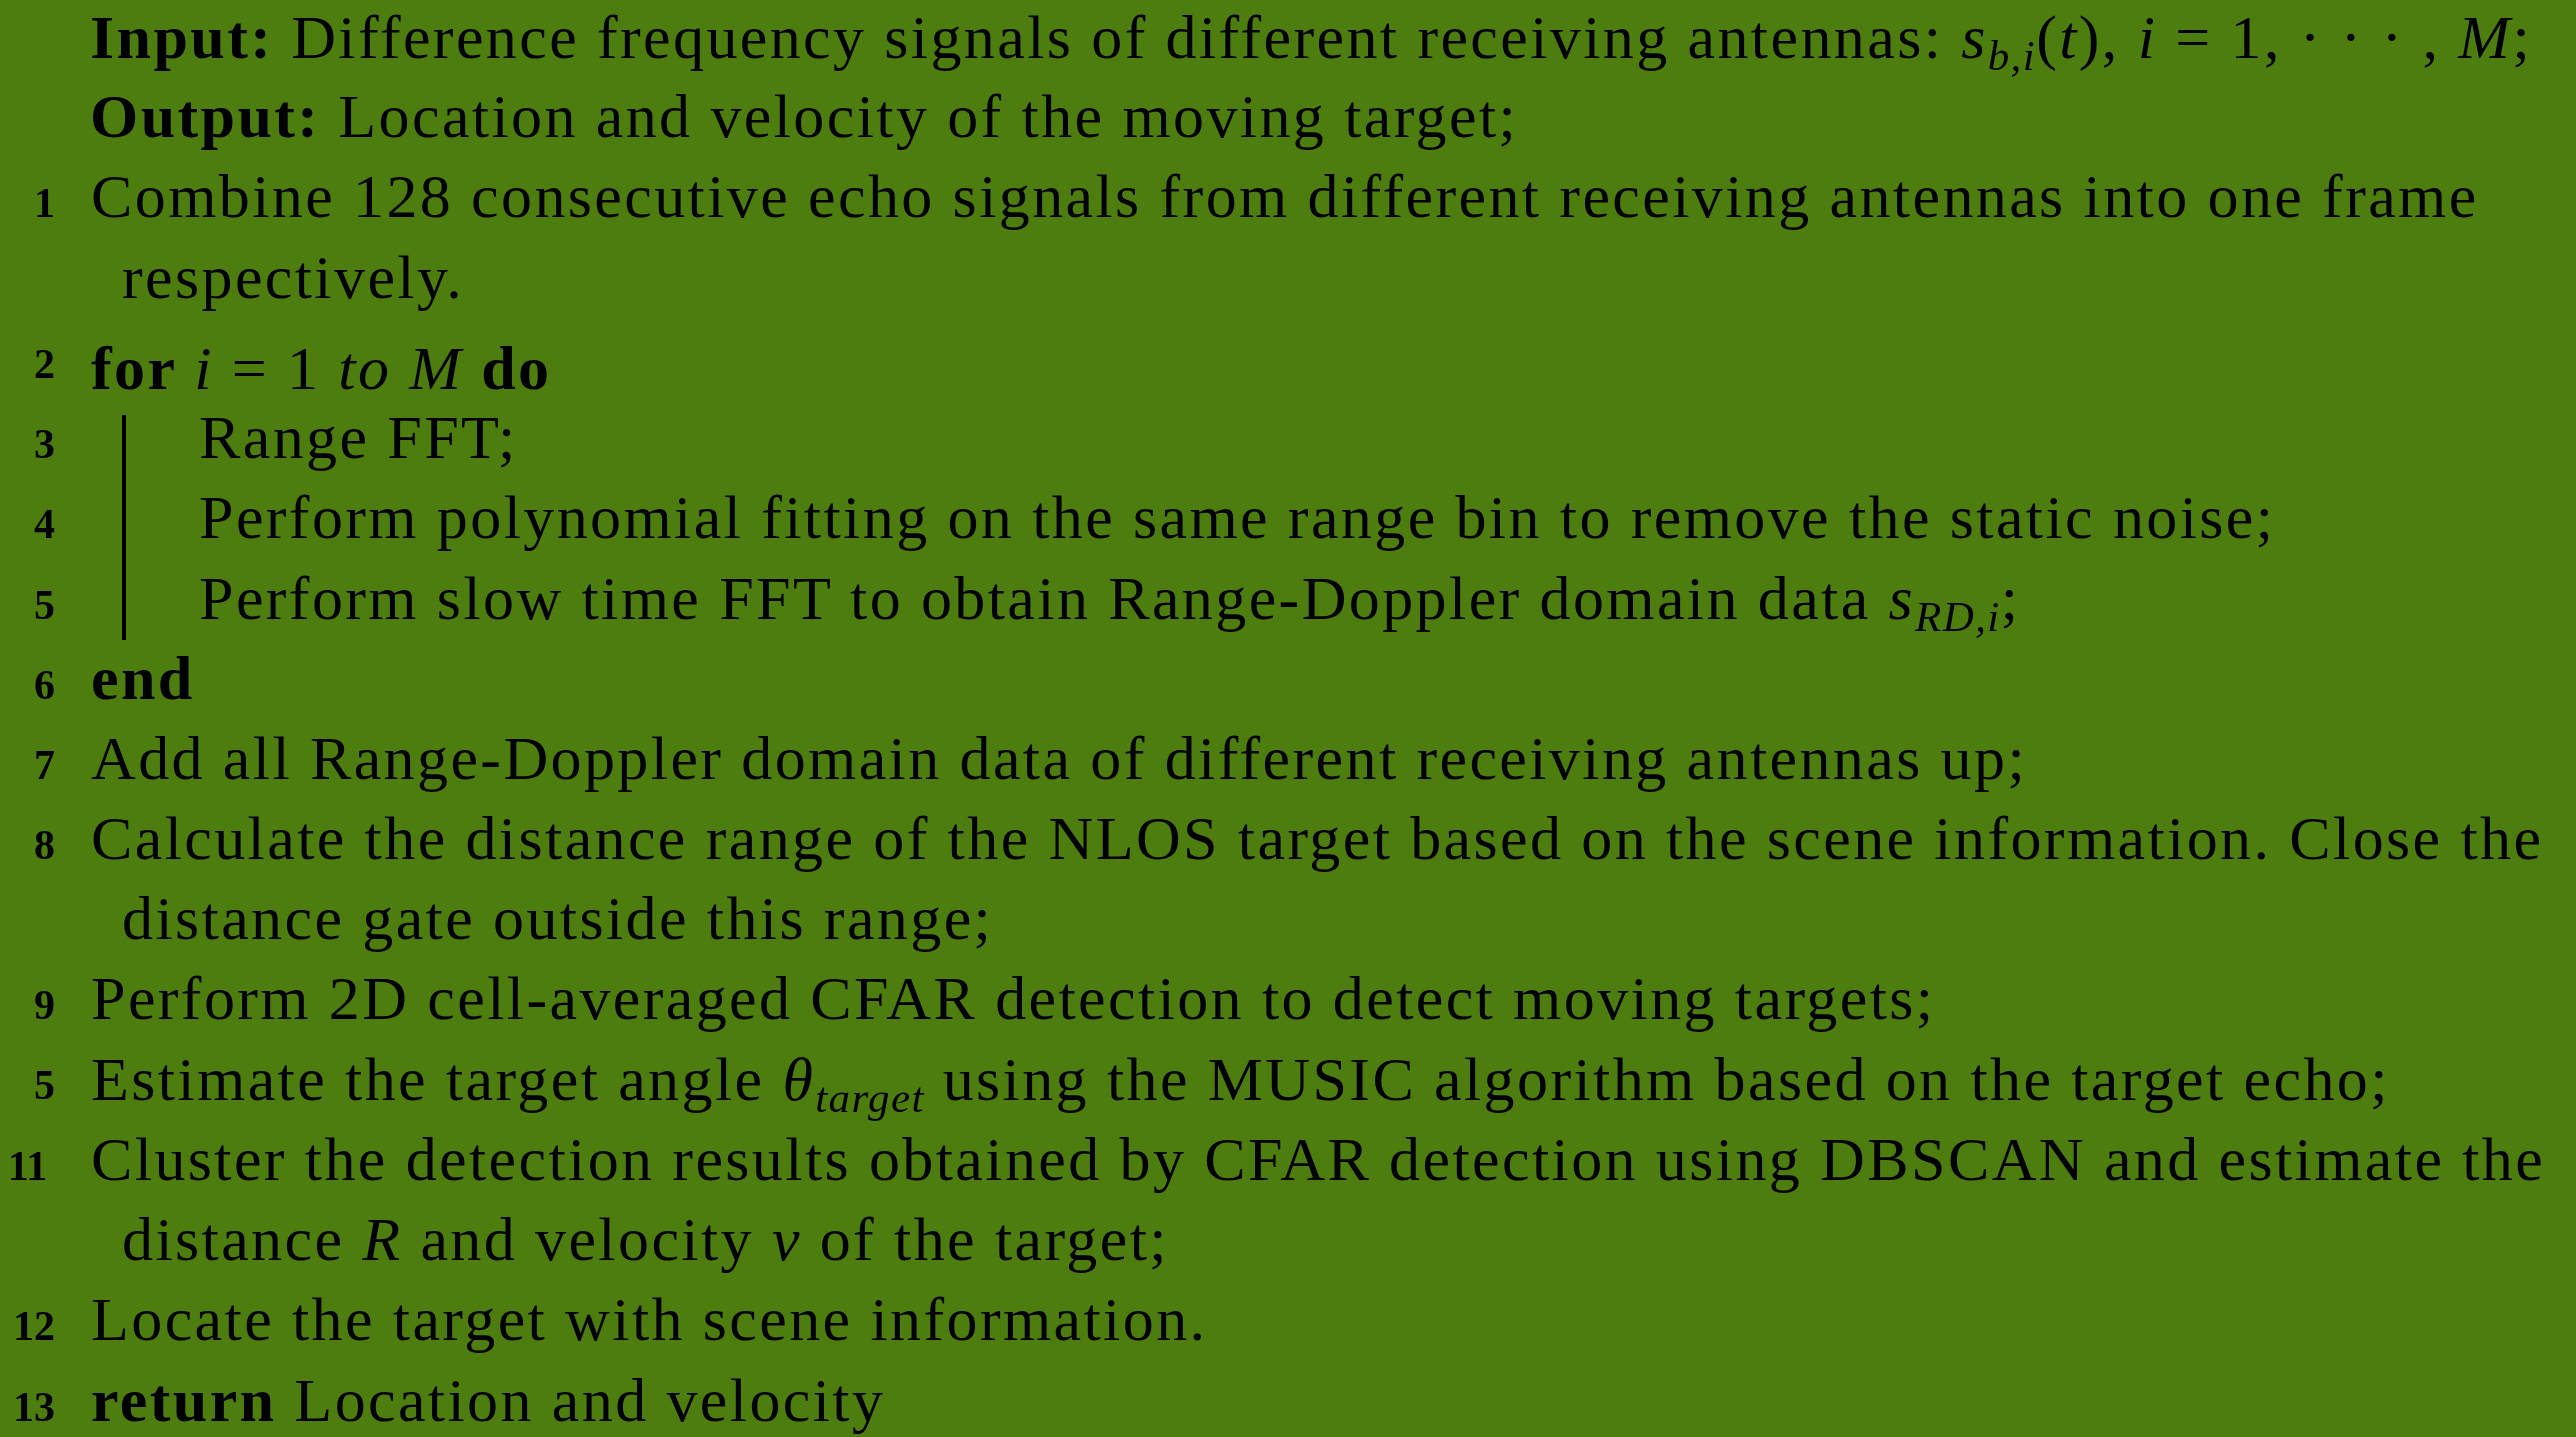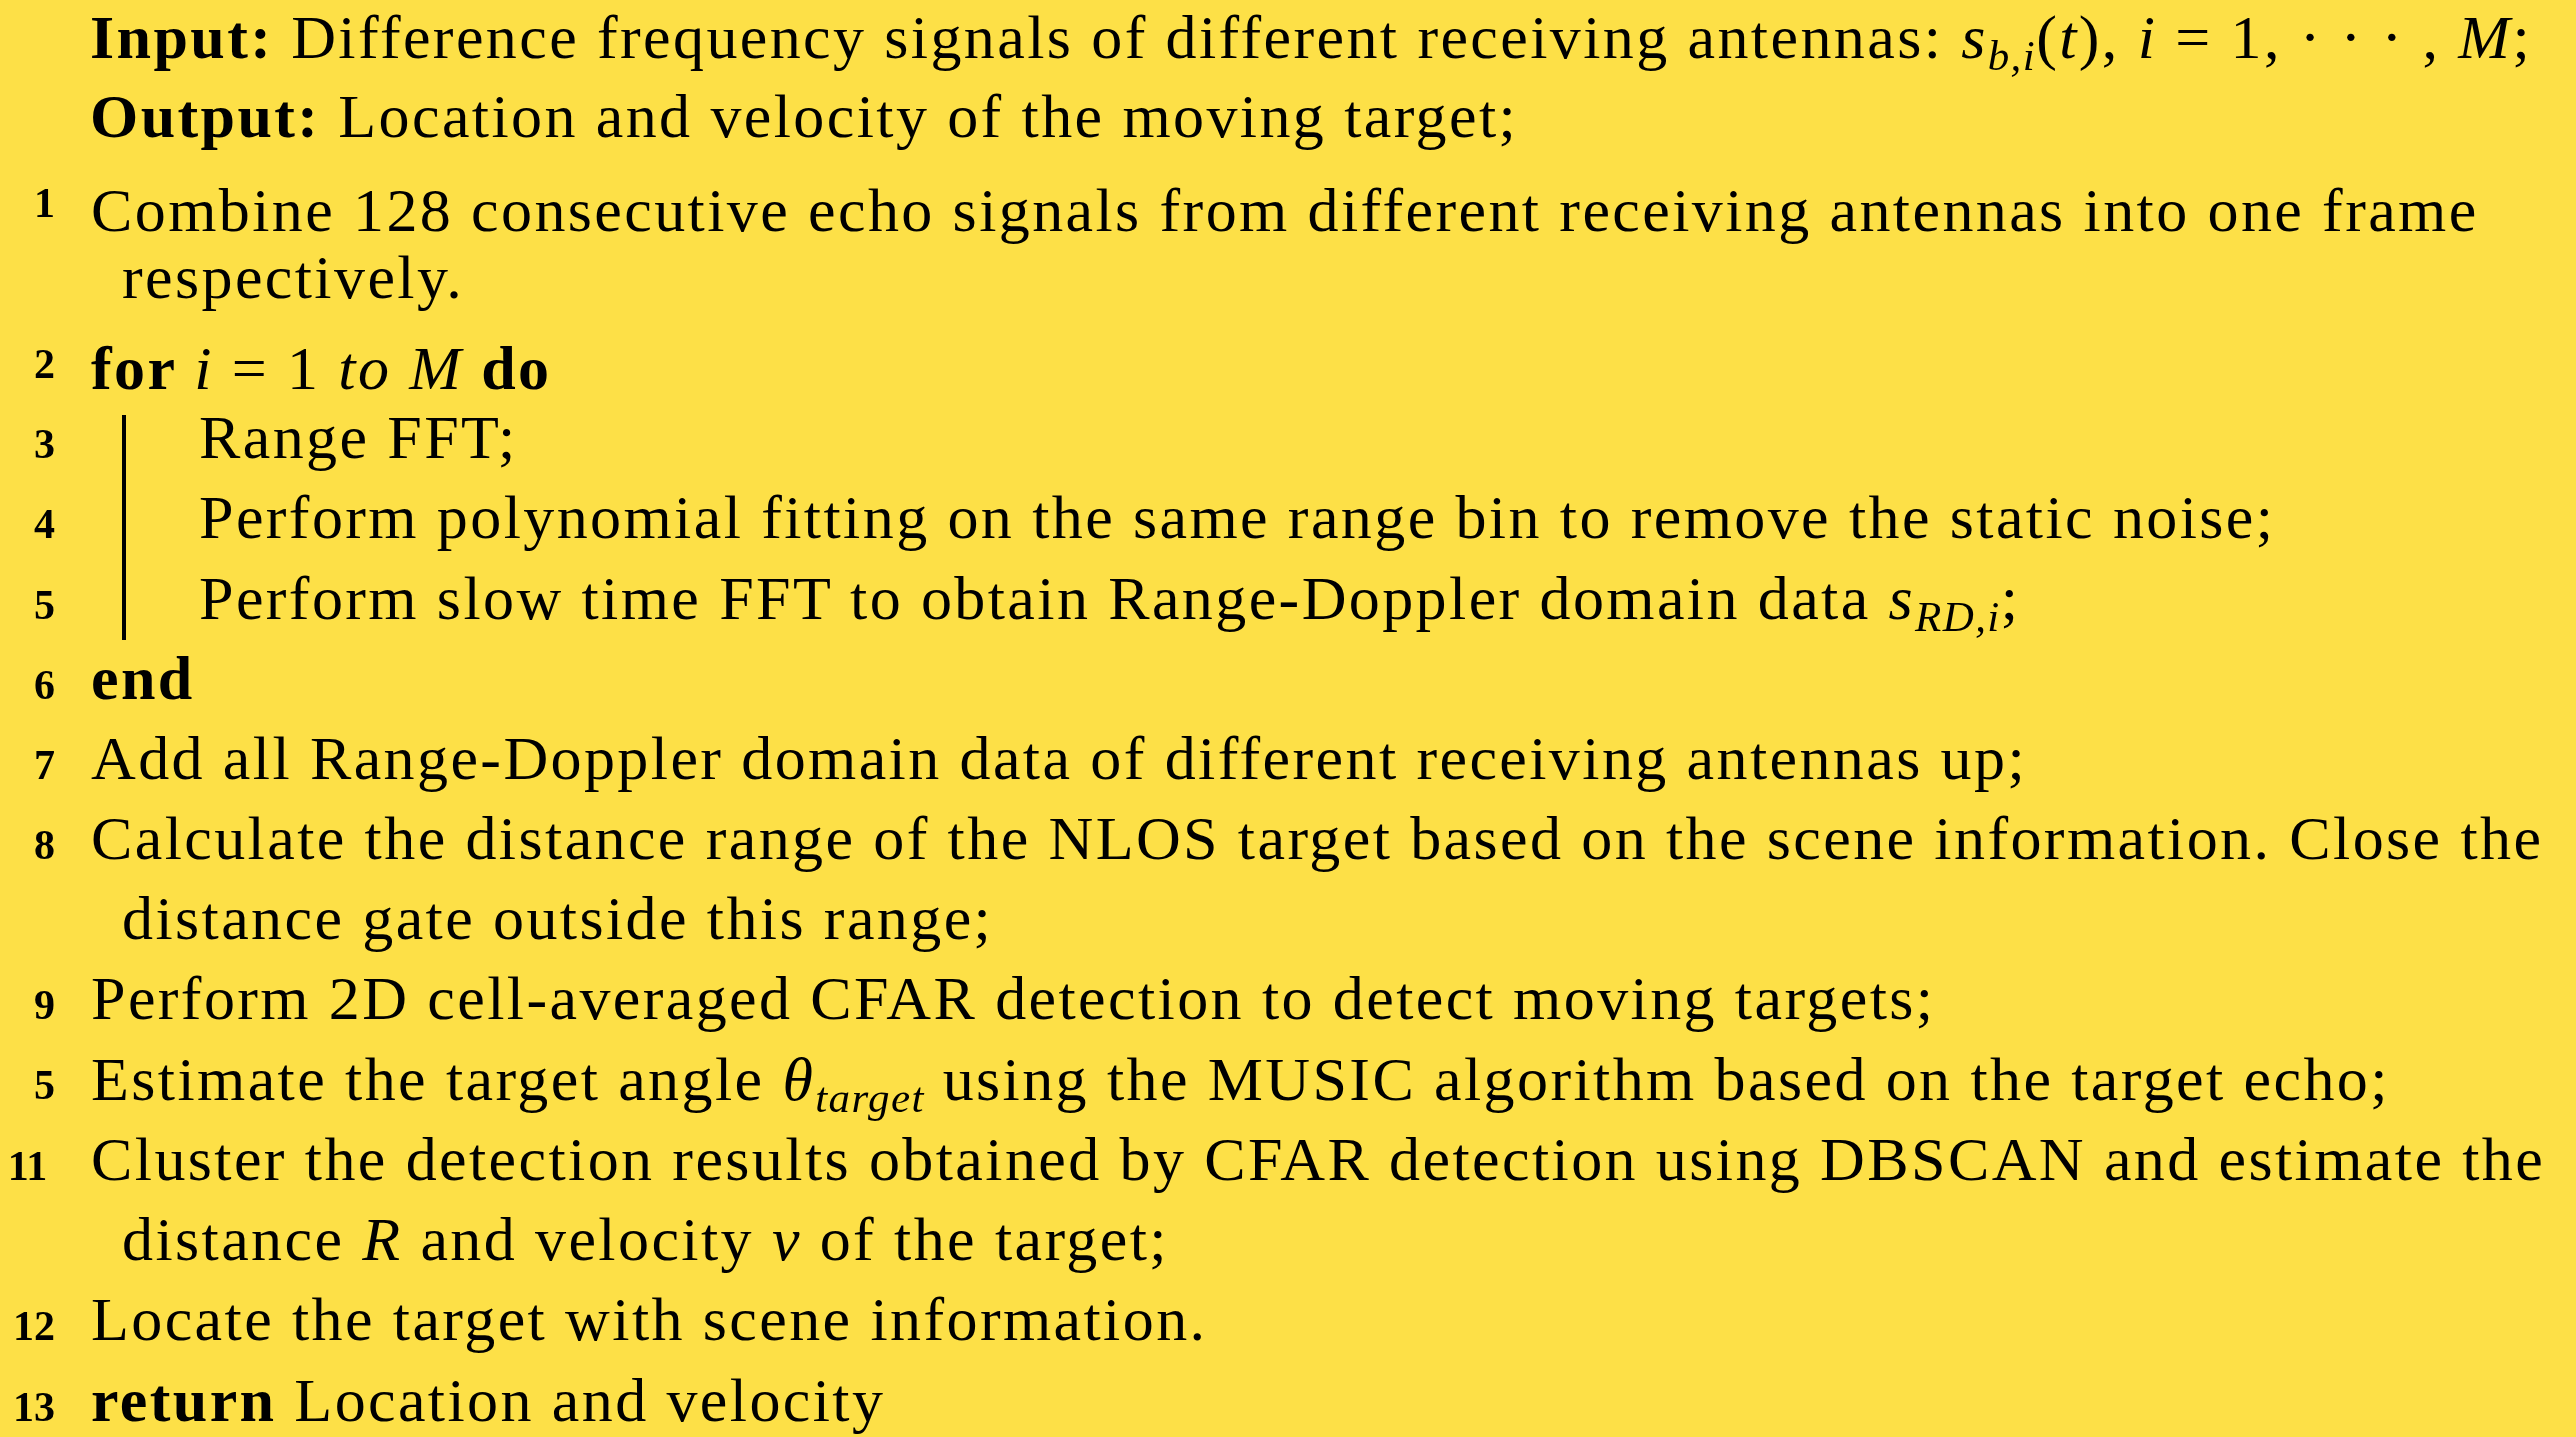--- a/index.html
+++ b/index.html
@@ -4,21 +4,21 @@
 <style>
   html, body {
     margin: 0;
     padding: 0;
     background: #ffffff;
   }
   #canvas {
     position: relative;
     width: 2576px;
     height: 1438px;
-    background: #fde047;
+    background: #4d7c0f;
     overflow: hidden;
     color: #000000;
   }
   .algo-row {
     position: absolute;
     white-space: nowrap;
     line-height: 80px;
     font-family: "Liberation Serif", "DejaVu Serif", serif;
     font-size: 62px;
     letter-spacing: 2.4px;
@@ -61,21 +61,21 @@
 </style>
 </head>
 <body>
 
 <div id="canvas">
   <div class="loop-rule"></div>
   <div id="algo-body">
       <div class="algo-row indent-io" style="top: -3.5px;"><span class="seg-b">Input: </span><span class="seg-r">Difference frequency signals of different receiving antennas: </span><span class="seg-i">s</span><span class="seg-sub">b,i</span><span class="seg-r">(</span><span class="seg-i">t</span><span class="seg-r">), </span><span class="seg-i">i</span><span class="seg-r"> = 1, · · · , </span><span class="seg-i">M</span><span class="seg-r">;</span></div>
       <div class="algo-row indent-io" style="top: 76px;"><span class="seg-b">Output: </span><span class="seg-r">Location and velocity of the moving target;</span></div>
       <div class="lineno" style="top: 163px;">1</div>
-      <div class="algo-row indent-stmt" style="top: 156px; margin-top: 14px;"><span class="seg-r">Combine 128 consecutive echo signals from different receiving antennas into one frame</span></div>
+      <div class="algo-row indent-stmt" style="top: 156px;"><span class="seg-r">Combine 128 consecutive echo signals from different receiving antennas into one frame</span></div>
       <div class="algo-row indent-cont" style="top: 237px;"><span class="seg-r">respectively.</span></div>
       <div class="lineno" style="top: 324px;">2</div>
       <div class="algo-row indent-stmt" style="top: 328px;"><span class="seg-b">for </span><span class="seg-i">i</span><span class="seg-r"> = 1 </span><span class="seg-i">to</span><span class="seg-r"> </span><span class="seg-i">M</span><span class="seg-r"> </span><span class="seg-b">do</span></div>
       <div class="lineno" style="top: 404px;">3</div>
       <div class="algo-row indent-loop" style="top: 397px;"><span class="seg-r">Range FFT;</span></div>
       <div class="lineno" style="top: 484px;">4</div>
       <div class="algo-row indent-loop" style="top: 477px;"><span class="seg-r">Perform polynomial fitting on the same range bin to remove the static noise;</span></div>
       <div class="lineno" style="top: 565px;">5</div>
       <div class="algo-row indent-loop" style="top: 558px;"><span class="seg-r">Perform slow time FFT to obtain Range-Doppler domain data </span><span class="seg-i">s</span><span class="seg-sub">RD,i</span><span class="seg-r">;</span></div>
       <div class="lineno" style="top: 645px;">6</div>

